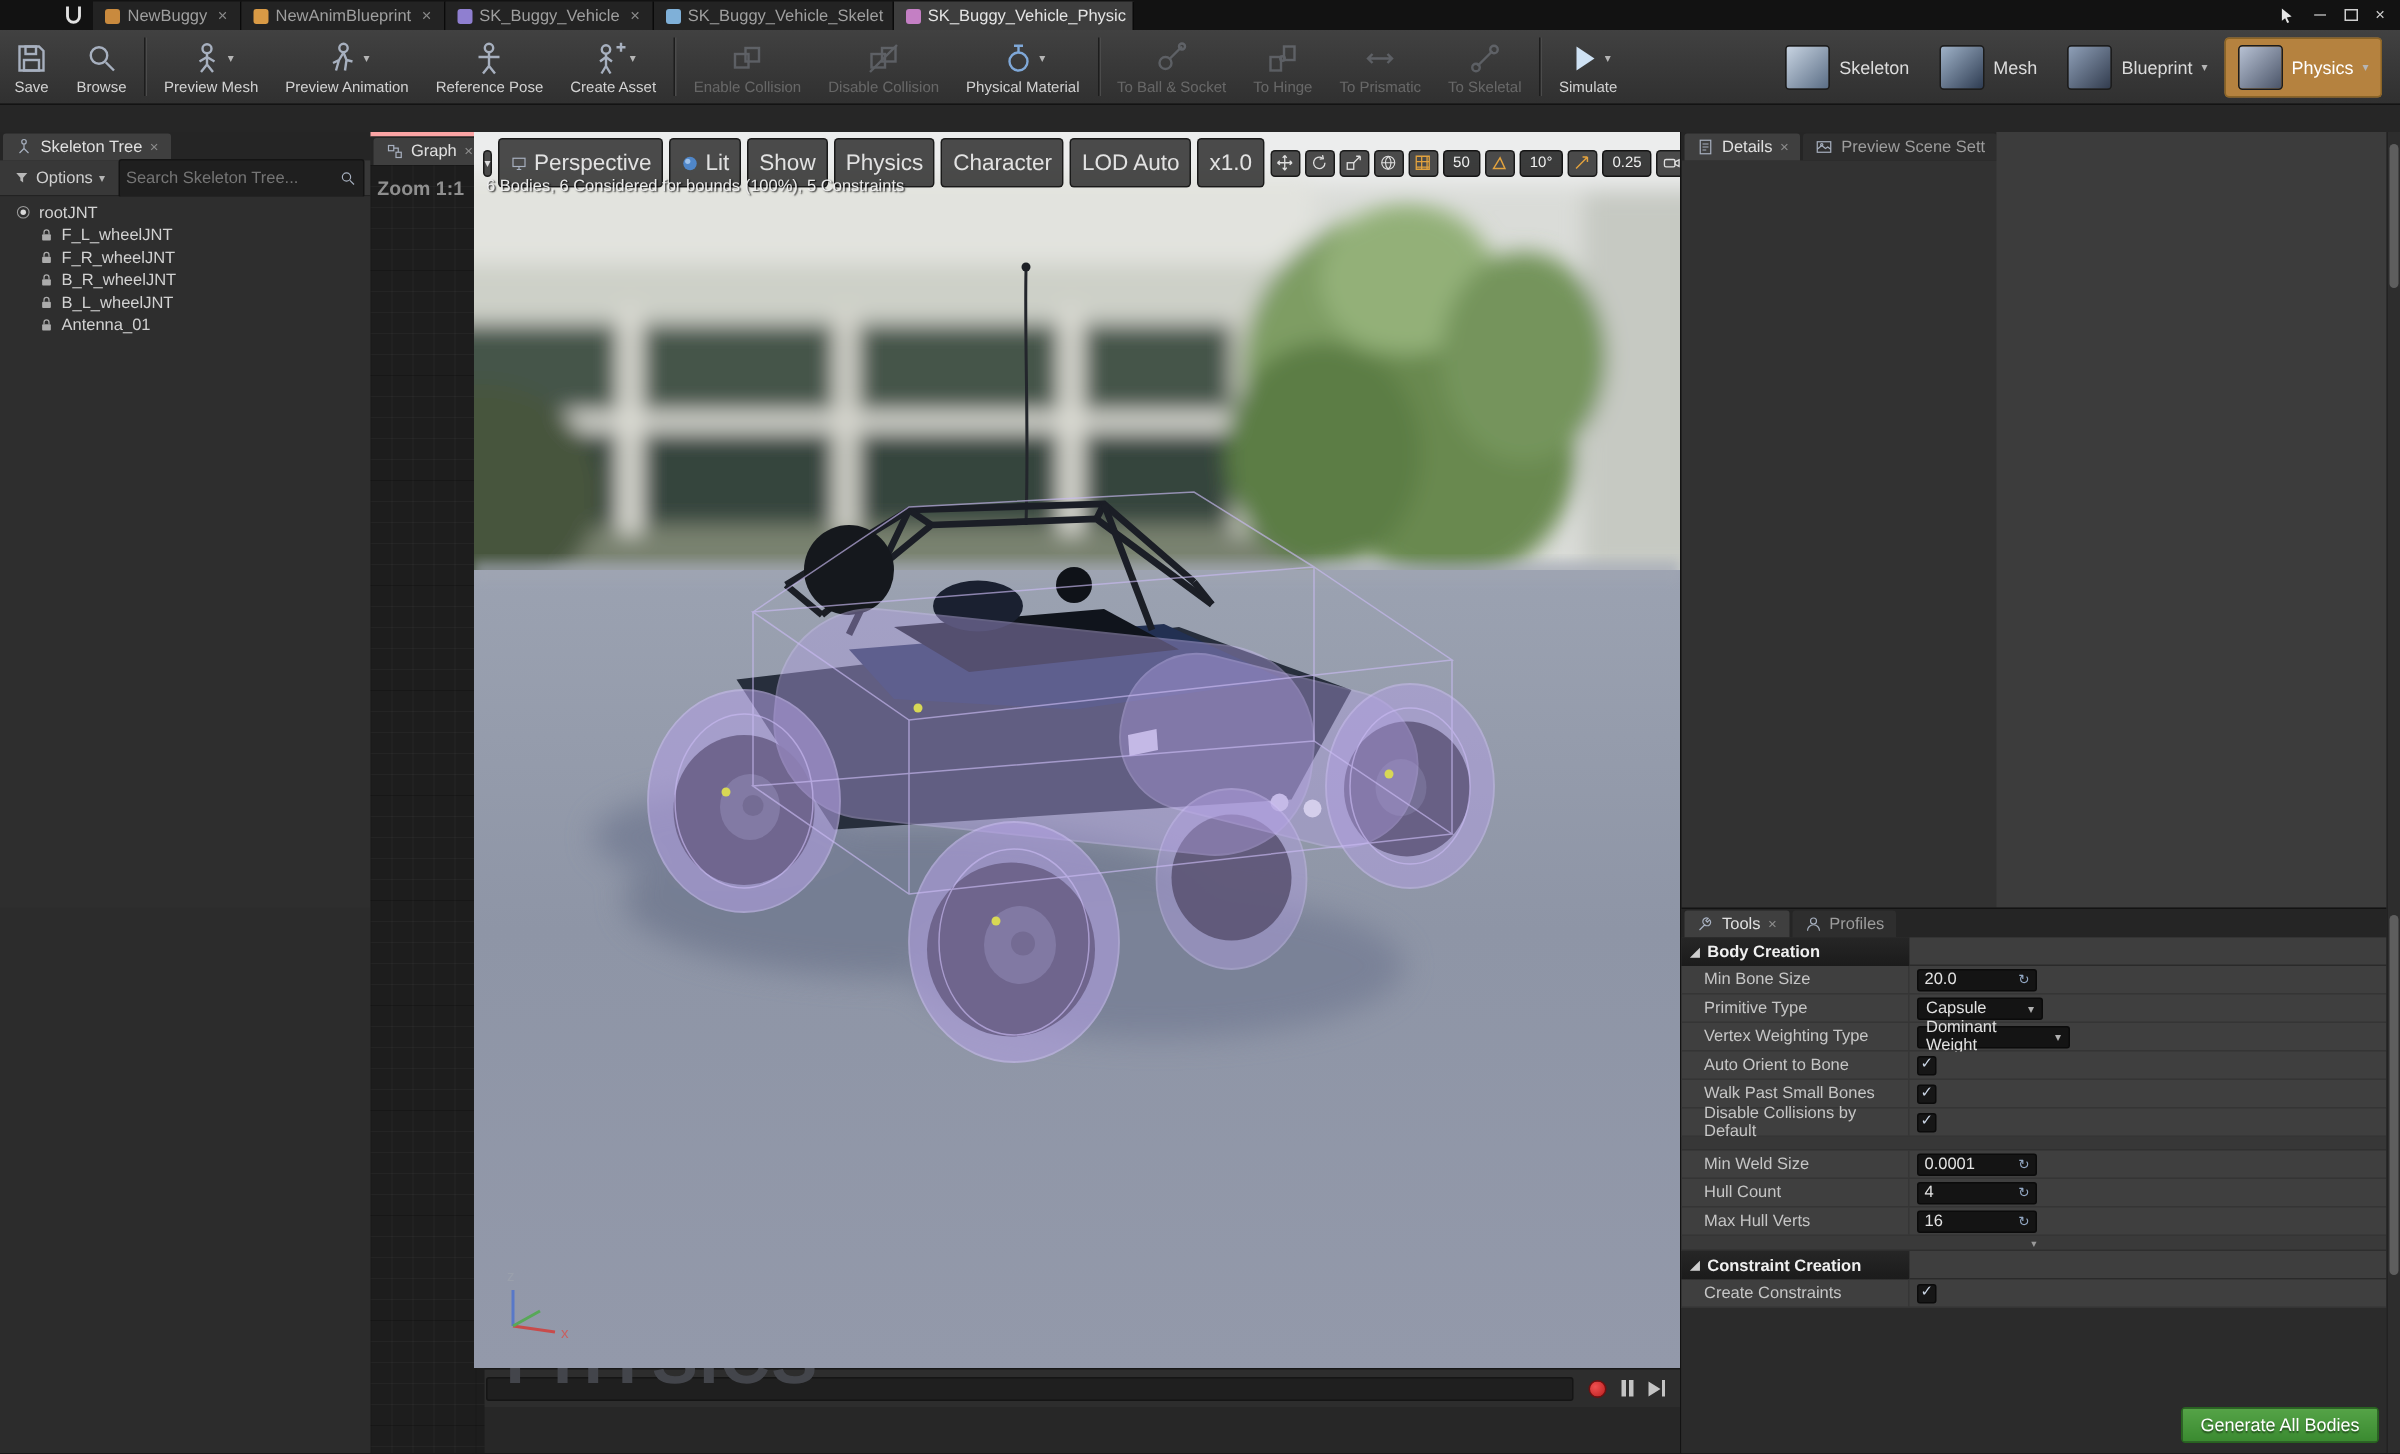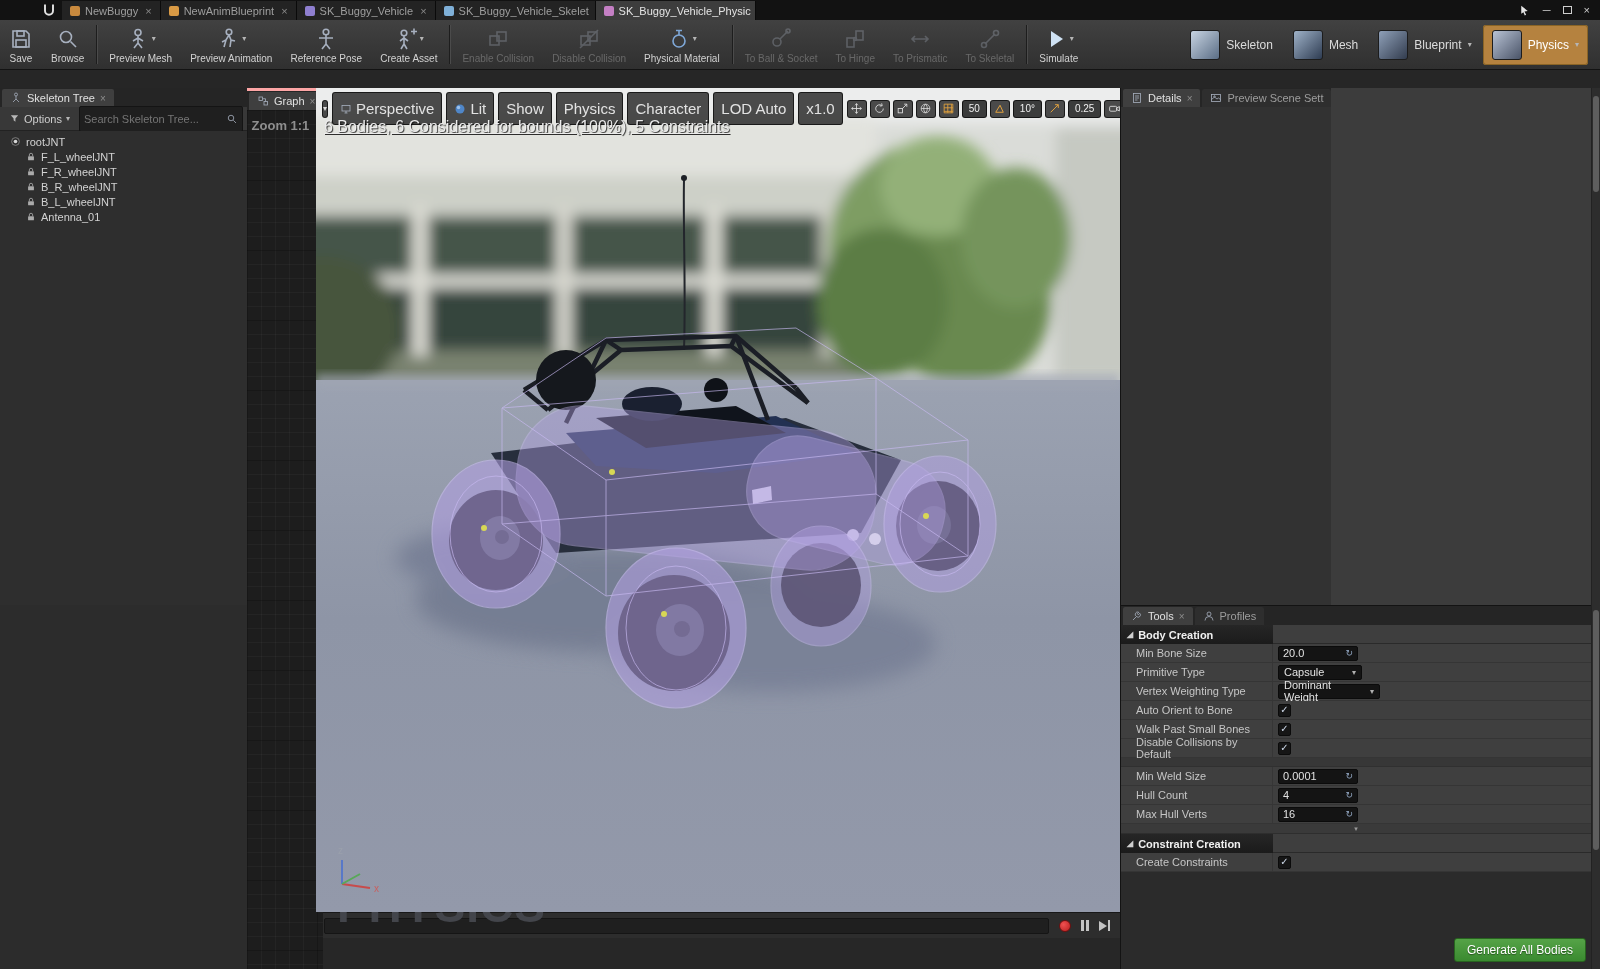--- a/index.html
+++ b/index.html
@@ -83,21 +83,21 @@
   .viewport { position:relative; height:824px; overflow:hidden; background:#8f96a7; flex:0 0 auto; }
   .scene { position:absolute; inset:0; width:100%; height:100%; }
   .vp-toolbar { position:absolute; top:4px; left:6px; right:6px; display:flex; align-items:center; gap:4px; }
   .vp-btn { height:33px; display:flex; align-items:center; gap:4px; background:rgba(28,28,28,.78);
     border:1px solid rgba(0,0,0,.65); border-radius:3px; padding:0 7px; color:#e2e2e2; font-size:15px; white-space:nowrap; }
   .vp-right { margin-left:auto; display:flex; align-items:center; gap:3px; }
   .vp-iconbtn { width:20px; height:18px; display:flex; align-items:center; justify-content:center;
     background:rgba(28,28,28,.78); border:1px solid rgba(0,0,0,.65); border-radius:3px; }
   .vp-valbtn { height:18px; padding:0 6px; display:flex; align-items:center; background:rgba(28,28,28,.85);
     border:1px solid rgba(0,0,0,.65); border-radius:3px; color:#f0f0f0; font-size:10px; }
-  .vp-stats { position:absolute; top:30px; left:8px; color:#ececec; font-size:16px; text-shadow:1px 1px 1px rgba(0,0,0,.8);text-decoration:underline; }
+  .vp-stats { position:absolute; top:30px; left:8px; color:#ececec; font-size:11px; text-shadow:1px 1px 1px rgba(0,0,0,.8); }
   .axis-gizmo { position:absolute; left:12px; bottom:16px; }
   .playback { height:26px; background:#2d2d2d; border-top:1px solid #181818; display:flex; align-items:center; gap:10px; padding:0 8px; flex:0 0 auto; }
   .pb-track { flex:1; height:16px; background:#1f1f1f; border:1px solid #151515; border-radius:2px; }
   .pb-controls { display:flex; align-items:center; gap:10px; padding-right:2px; }
   .pb-record { width:12px; height:12px; border-radius:50%; background:radial-gradient(circle at 35% 35%, #f05050, #b81f1f); border:1px solid #6d1010; }
   .pb-pause { display:flex; gap:2px; }
   .pb-pause span { width:3px; height:11px; background:#c4c4c4; }
   .pb-step { display:flex; align-items:center; gap:1px; }
   .pb-step .bar { width:2px; height:11px; background:#c4c4c4; }
   .pb-step .tri { width:0; height:0; border-left:8px solid #c4c4c4; border-top:5.5px solid transparent; border-bottom:5.5px solid transparent; }

